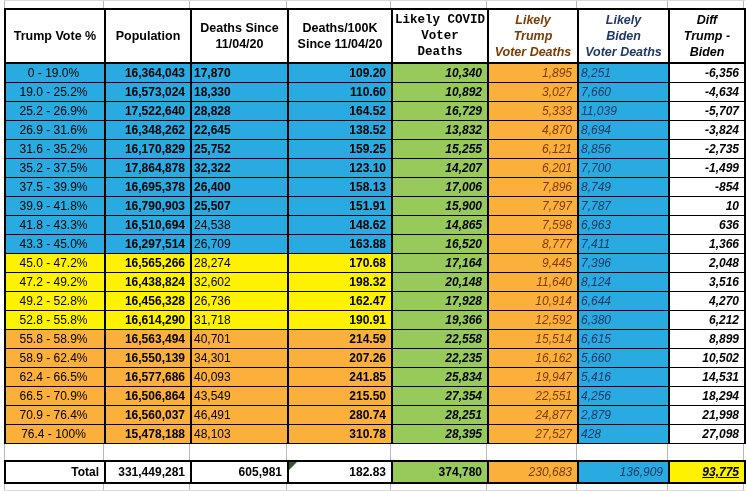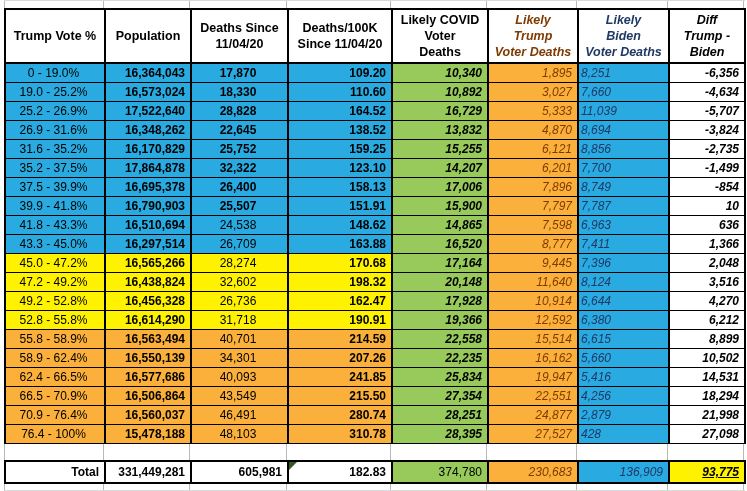--- a/index.html
+++ b/index.html
@@ -17,51 +17,51 @@
   col.w1{width:100px}col.w2{width:86px}col.w3{width:97px}col.w4{width:104px}
   col.w5{width:96px}col.w6{width:90px}col.w7{width:91px}col.w8{width:76px}
 
   .main th{
     border:2px solid #000;height:52px;vertical-align:middle;text-align:center;
     font-size:12.5px;font-weight:bold;line-height:1.3;white-space:pre-line;padding:0 2px;
     background:#fff;
   }
   .h-deaths{background:var(--band_yellow,#FFF200);}
   .h-per100k{background:var(--header_tan,#F6C65F);}
-  .h-covid{background:var(--header_green,#8DC63F);}
+  .h-covid{background:var(--header_green,#8DC63F);font-family:Liberation Mono, monospace;}
   .h-trump{background:var(--band_orange,#FBB03B);color:var(--text_maroon,#7E3A00);font-weight:normal;font-style:italic;}
   .h-biden{background:var(--band_blue,#29ABE2);color:var(--text_navy,#1F3864);font-weight:normal;font-style:italic;}
   .h-diff{font-style:italic;}
 
   .main td{
     border:1px solid #000;border-left-width:2px;border-right-width:2px;
     height:18px;font-size:12px;line-height:18px;padding:0 5px 0 2px;white-space:nowrap;overflow:hidden;
   }
   .c-vote{text-align:center;padding:0;}
   .c-pop{text-align:right;font-weight:bold;}
-  .c-deaths{text-align:center;}
+  .c-deaths{text-align:left;}
   .c-deaths.bold{font-weight:bold;}
   .c-per100k{text-align:right;font-weight:bold;}
   .c-covid{text-align:right;font-weight:bold;font-style:italic;background:var(--cell_green,#97CA5B);}
   .c-trump{text-align:right;font-style:italic;color:var(--text_maroon,#7E3A00);background:var(--band_orange,#FBB03B);}
   .c-biden{font-style:italic;color:var(--text_navy,#1F3864);background:var(--band_blue,#29ABE2);}
   .c-diff{text-align:right;font-weight:bold;font-style:italic;background:#fff;}
 
   .band-blue .c-vote,.band-blue .c-pop,.band-blue .c-deaths,.band-blue .c-per100k{background:var(--band_blue,#29ABE2);}
   .band-yellow .c-vote,.band-yellow .c-pop,.band-yellow .c-deaths,.band-yellow .c-per100k{background:var(--band_yellow,#FFF200);}
   .band-orange .c-vote,.band-orange .c-pop,.band-orange .c-deaths,.band-orange .c-per100k{background:var(--band_orange,#FBB03B);}
 
   .total td{
     border:2px solid #000;height:20px;font-size:12px;line-height:20px;
     padding:0 5px 0 2px;white-space:nowrap;overflow:hidden;text-align:right;
   }
   .t-label{font-weight:bold;padding-right:3px;}
   .t-pop,.t-deaths,.t-per100k{font-weight:bold;}
   .t-per100k{position:relative;}
-  .t-covid{background:var(--cell_green,#97CA5B);font-weight:normal;}
+  .t-covid{background:var(--cell_green,#97CA5B);font-weight:bold;}
   .t-trump{background:var(--band_orange,#FBB03B);font-style:italic;color:var(--text_maroon,#7E3A00);}
   .t-biden{background:var(--band_blue,#29ABE2);font-style:italic;color:var(--text_navy,#1F3864);}
   .t-diff{background:var(--band_yellow,#FFF200);font-weight:bold;font-style:italic;text-decoration:underline;}
 
   .err-tri{position:absolute;top:0;left:0;width:0;height:0;
     border-top:8px solid var(--error_triangle_green,#375623);border-right:8px solid transparent;}
 </style>
 </head>
 <body>
 

